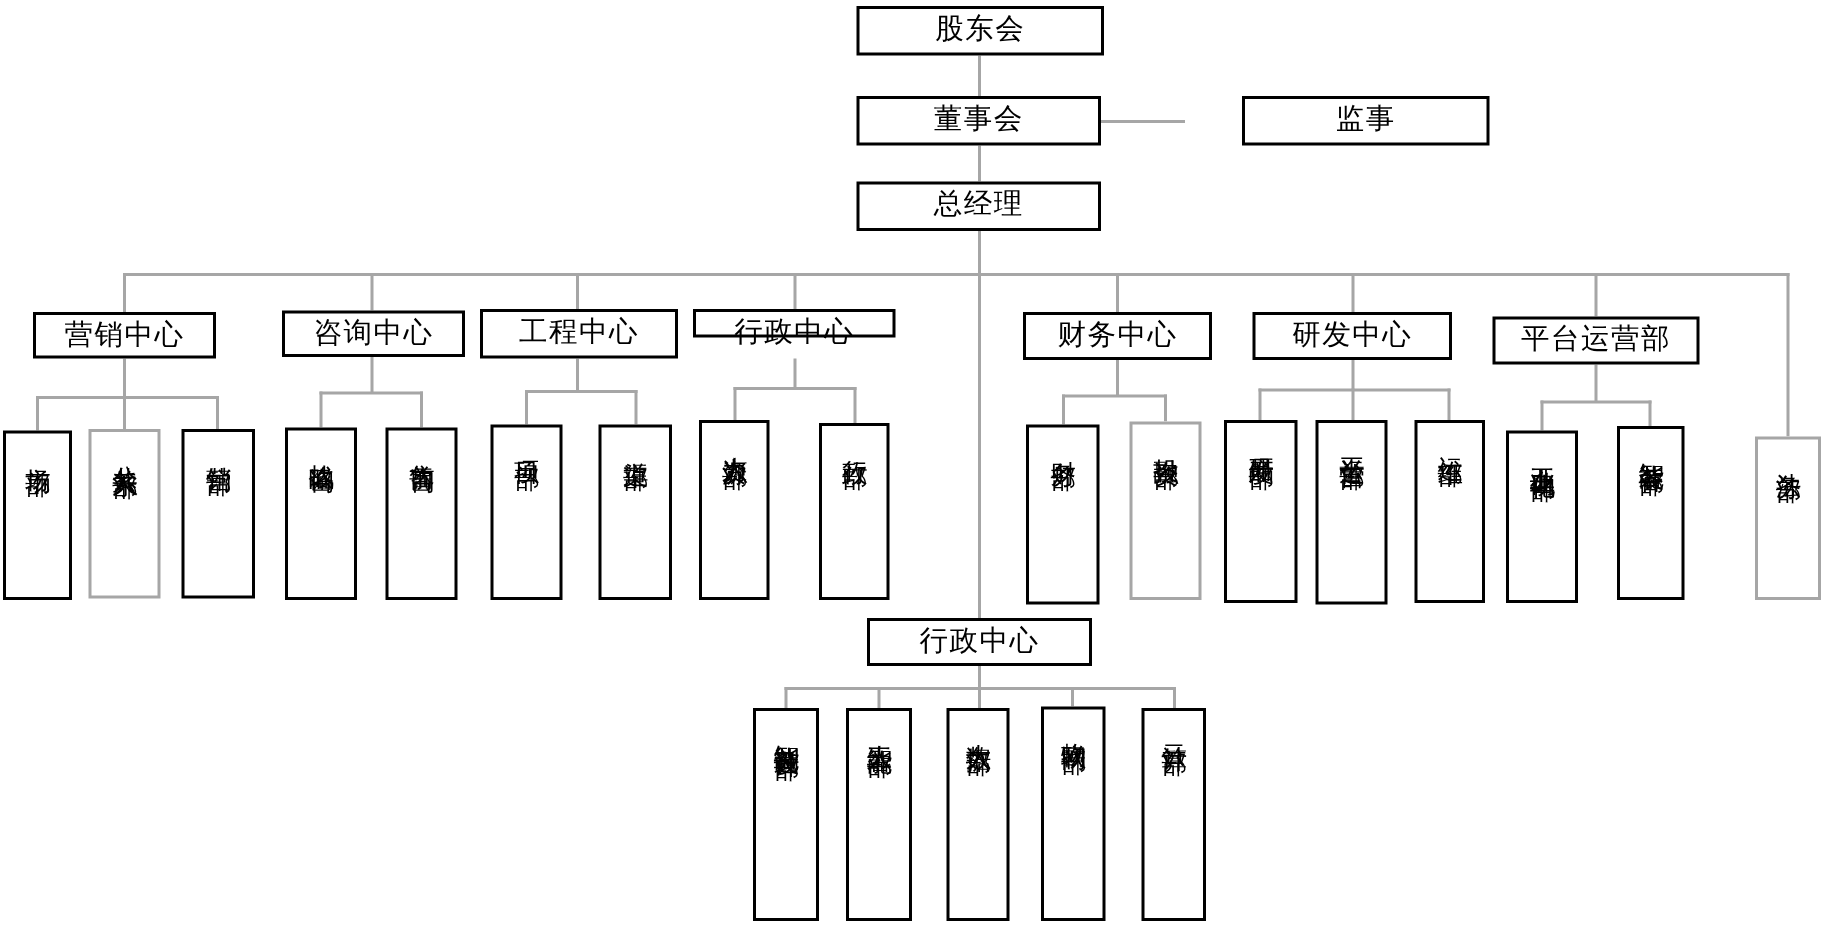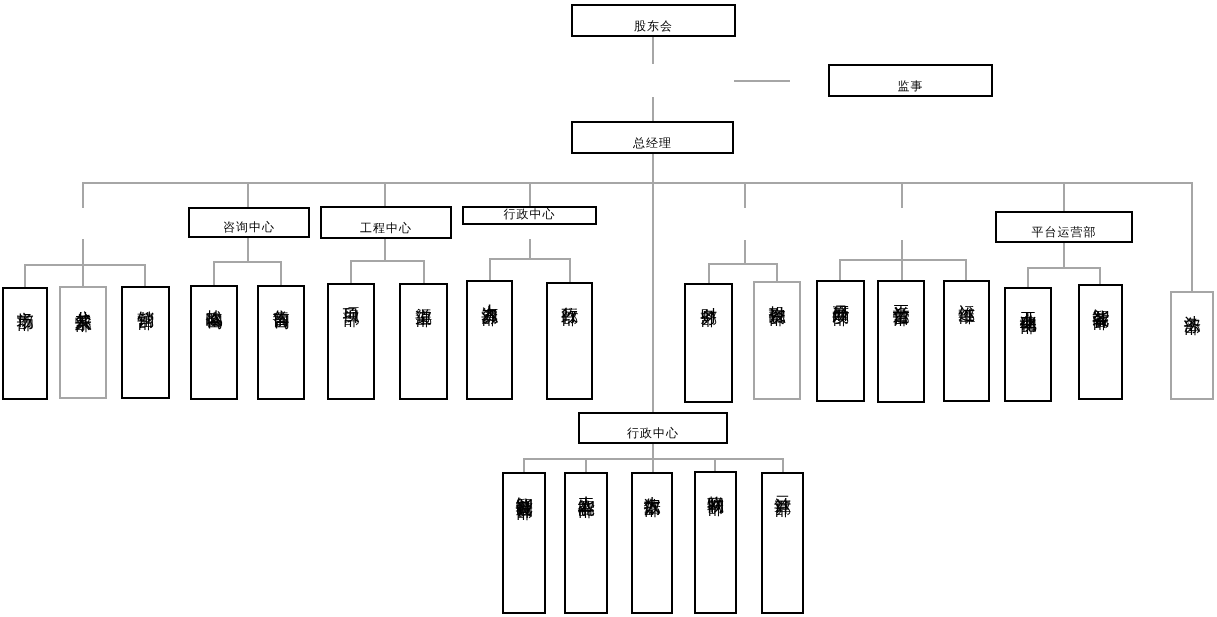--- a/index.html
+++ b/index.html
@@ -22,22 +22,22 @@
   .line.h{height:2px;}
   .line.v{width:2px;}
   .box{
     position:absolute;
     background:var(--bg);
     border:2px solid var(--box-border);
     box-sizing:border-box;
   }
   .box.gray{border:2px solid var(--gray-border);}
   .hbox{
-    display:flex;align-items:flex-end;justify-content:center;
-    font-size:12px;letter-spacing:1px;white-space:nowrap;
+    display:flex;align-items:flex-start;justify-content:center;
+    font-size:19px;letter-spacing:1px;white-space:nowrap;
   }
   .vbox{display:flex;justify-content:center;}
   .vbox .vlabel{
     writing-mode:vertical-rl;
     text-orientation:upright;
     padding-top:9px;
     font-size:17px;
     line-height:1.15;
     letter-spacing:1px;
   }
@@ -105,36 +105,48 @@
   <div class="line h" style="left:523px;top:458px;width:261px"></div>
   <div class="line v" style="left:523px;top:458px;height:14px"></div>
   <div class="line v" style="left:585px;top:458px;height:14px"></div>
   <div class="line v" style="left:652px;top:458px;height:14px"></div>
   <div class="line v" style="left:714px;top:458px;height:13px"></div>
   <div class="line v" style="left:782px;top:458px;height:14px"></div>
 
   <div class="box hbox" style="left:571px;top:4px;width:165px;height:33px">
     <span>股东会</span>
   </div>
+  <div class="box hbox" style="left:571px;top:64px;width:163px;height:33px">
+    <span>董事会</span>
+  </div>
   <div class="box hbox" style="left:828px;top:64px;width:165px;height:33px">
     <span>监事</span>
   </div>
   <div class="box hbox" style="left:571px;top:121px;width:163px;height:33px">
     <span>总经理</span>
   </div>
 
+  <div class="box hbox" style="left:22px;top:208px;width:122px;height:31px">
+    <span>营销中心</span>
+  </div>
   <div class="box hbox" style="left:320px;top:206px;width:132px;height:33px">
     <span>工程中心</span>
   </div>
   <div class="box hbox" style="left:188px;top:207px;width:122px;height:31px">
     <span>咨询中心</span>
   </div>
   <div class="box hbox" style="left:462px;top:206px;width:135px;height:19px">
     <span>行政中心</span>
   </div>
+  <div class="box hbox" style="left:682px;top:208px;width:126px;height:32px">
+    <span>财务中心</span>
+  </div>
+  <div class="box hbox" style="left:835px;top:208px;width:133px;height:32px">
+    <span>研发中心</span>
+  </div>
   <div class="box hbox" style="left:995px;top:211px;width:138px;height:32px">
     <span>平台运营部</span>
   </div>
   <div class="box hbox" style="left:578px;top:412px;width:150px;height:32px">
     <span>行政中心</span>
   </div>
 
   <div class="box vbox" style="left:2px;top:287px;width:46px;height:113px">
     <span class="vlabel">市场部</span>
   </div>

